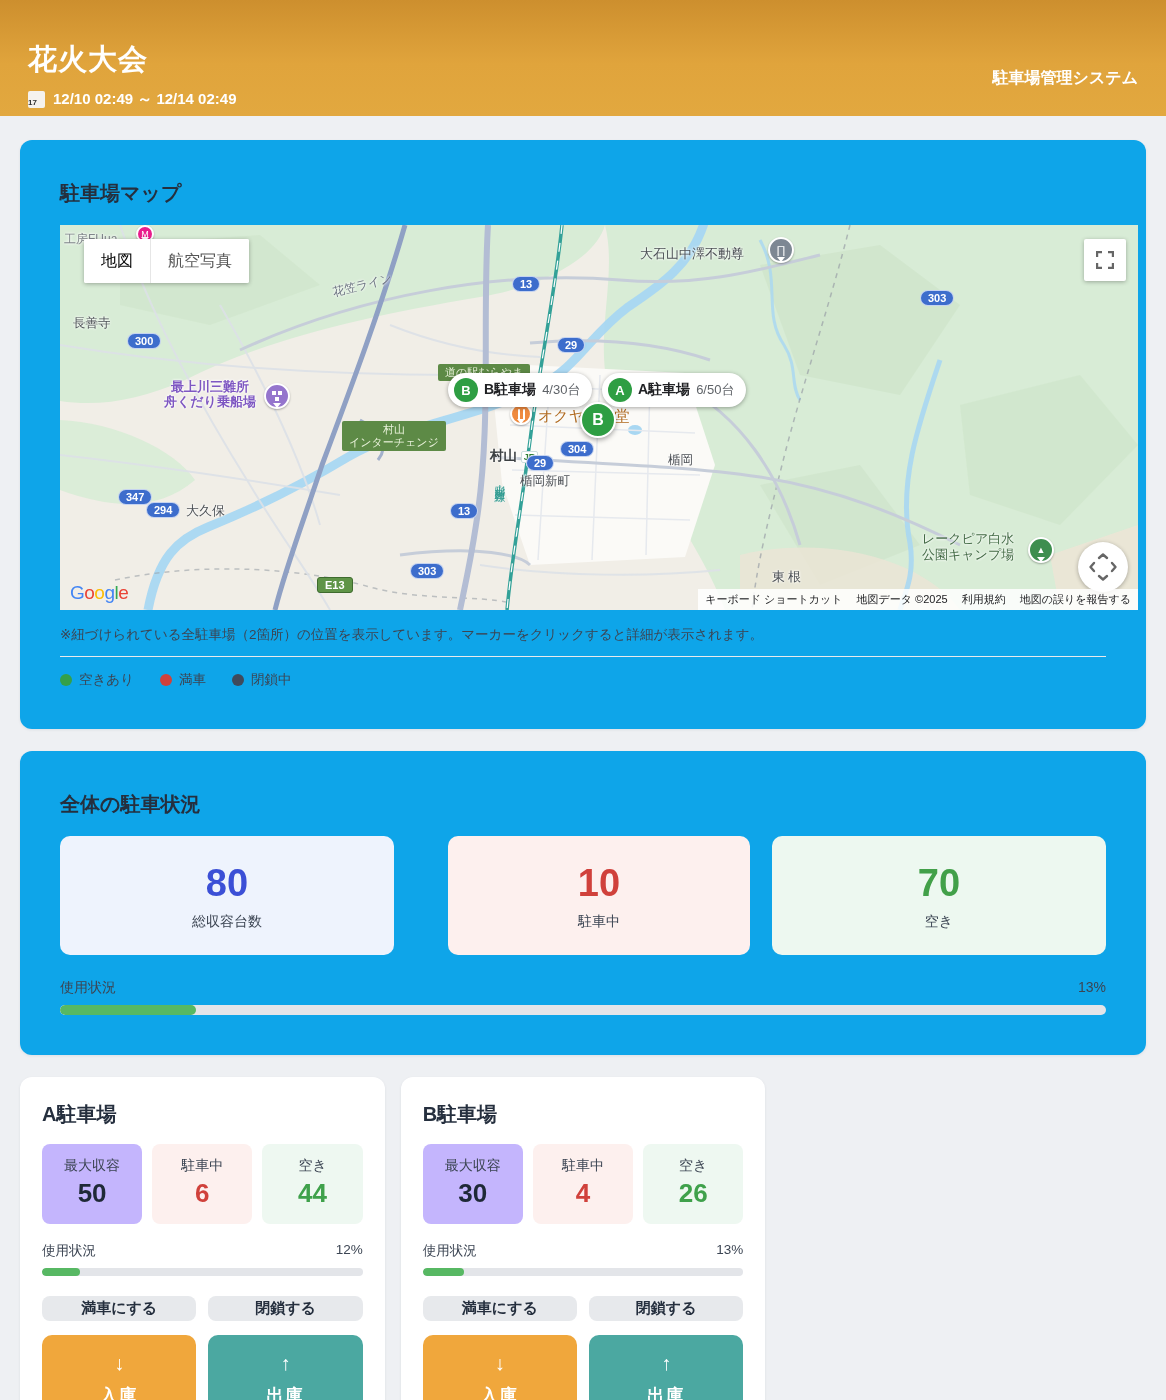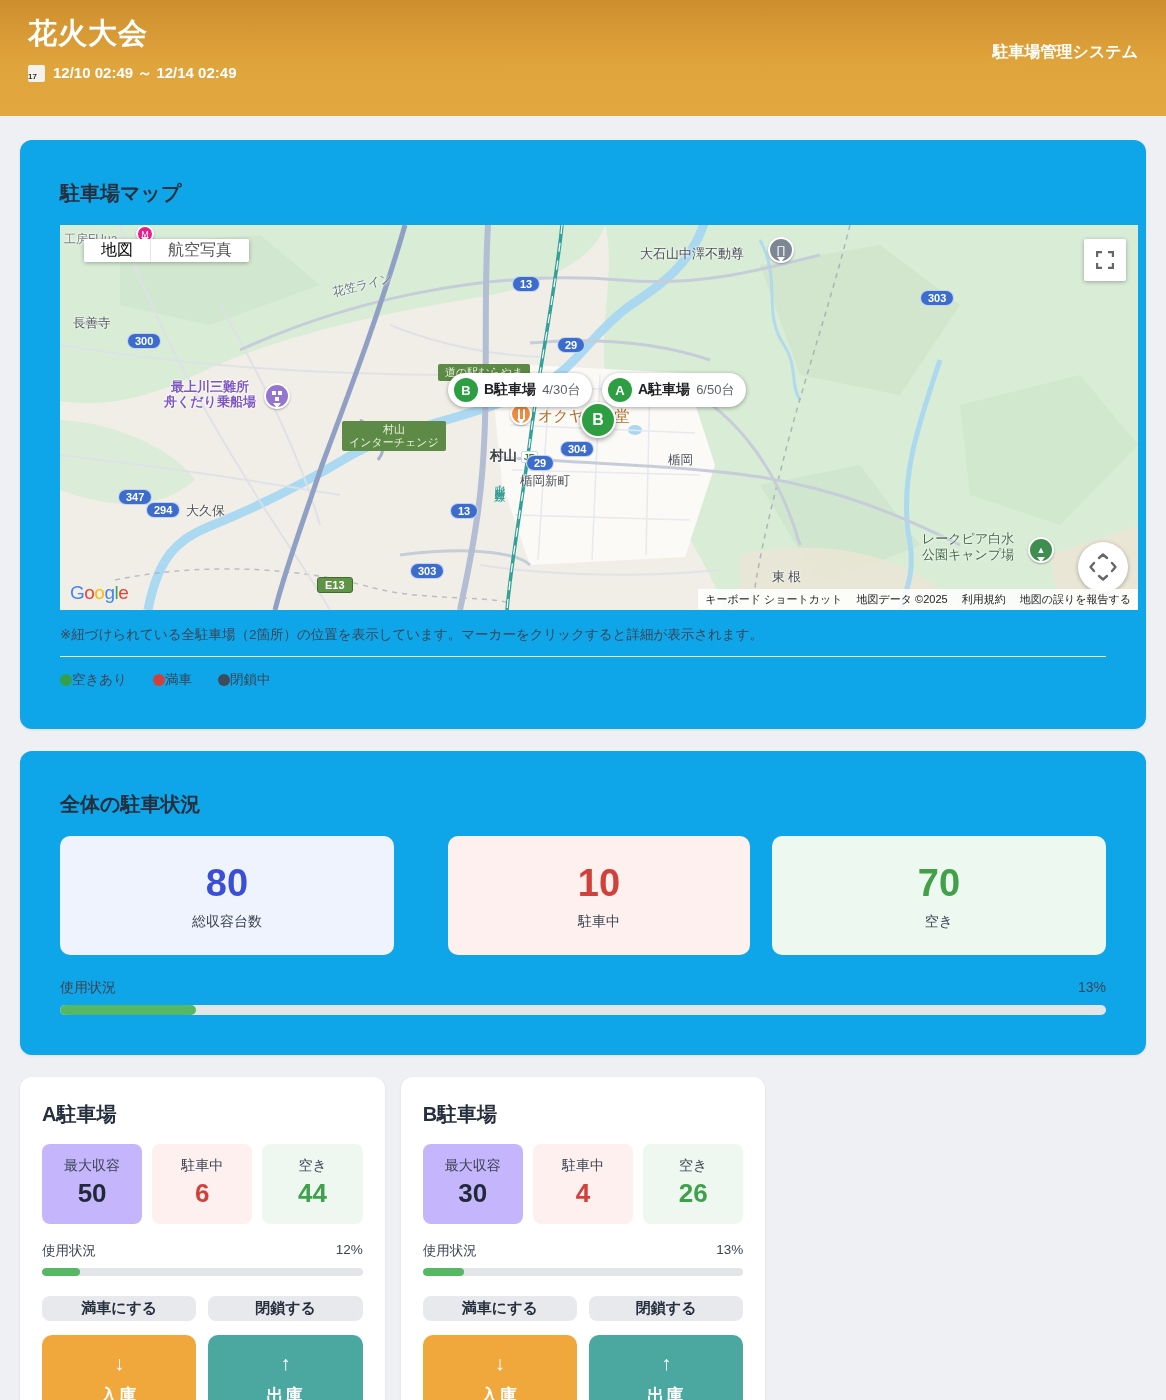--- a/index.html
+++ b/index.html
@@ -6,21 +6,21 @@
   body {
     width: 1166px;
     background: #eef0f3;
     font-family: "Liberation Sans", "DejaVu Sans", sans-serif;
     color: #252f3e;
   }
   
   .app-header {
     height: 116px;
     background: linear-gradient(180deg, #cd8f2e 0%, #e0a43c 55%, #e2a83f 100%);
-    padding: 14px 28px 0 28px;
+    padding: 40px 28px 0 28px;
     display: flex;
     justify-content: space-between;
   }
   .app-header h1 { color:#fff; font-size: 29px; font-weight: bold; letter-spacing: 1px; }
   .date-row { display:flex; align-items:center; gap:8px; margin-top:10px; color:#fff; font-size:15px; font-weight:600; }
   .cal-icon { width:17px; height:17px; background:#f5f2ee; border-radius:2px; position:relative; overflow:hidden; flex:0 0 auto; }
   .cal-icon .cal-top { height:5px; background:#b5443c; }
   .cal-icon .cal-day { font-size:8px; font-weight:bold; color:#333; text-align:center; line-height:11px; }
   .app-name { color:#fff; font-size:16px; font-weight:bold; margin-top:28px; }
 
@@ -41,33 +41,33 @@
   .shield { position:absolute; background:#3d6dcc; color:#fff; font-size:11px; font-weight:bold; padding:1px 7px; border-radius:8px; border:1px solid rgba(255,255,255,.7); white-space:nowrap; }
   .shield.green { background:#5f9447; border:1px solid #3e6b2e; border-radius:3px; }
   .poi { position:absolute; border-radius:50%; border:2px solid #fff; display:flex; align-items:center; justify-content:center; color:#fff; box-shadow:0 1px 2px rgba(0,0,0,.3); }
   .poi::after { content:""; position:absolute; bottom:-5px; left:50%; transform:translateX(-50%); border:4px solid transparent; border-top:5px solid #fff; }
   .vert-label { position:absolute; writing-mode:vertical-rl; color:#2f9a8f; font-size:11px; letter-spacing:2px; text-shadow:0 0 3px #fff; }
   .map-pill { position:absolute; display:flex; align-items:center; gap:6px; background:#fff; border-radius:18px; padding:5px 12px 5px 6px; box-shadow:0 1px 4px rgba(0,0,0,.35); cursor:pointer; }
   .map-pill .pletter { width:24px; height:24px; border-radius:50%; background:#2e9e43; color:#fff; font-size:13px; font-weight:bold; display:flex; align-items:center; justify-content:center; }
   .map-pill .pname { font-size:14px; font-weight:bold; color:#202124; }
   .map-pill .pcount { font-size:13px; color:#5f6368; }
   .big-marker { position:absolute; width:36px; height:36px; border-radius:50%; background:#2e9e43; border:2px solid #fff; color:#fff; font-weight:bold; font-size:16px; display:flex; align-items:center; justify-content:center; box-shadow:0 2px 5px rgba(0,0,0,.35); cursor:pointer; }
-  .map-type-ctl { position:absolute; top:14px; left:24px; display:flex; background:#fff; height:23px; box-shadow:0 1px 4px rgba(0,0,0,.3); border-radius:2px; overflow:hidden; }
+  .map-type-ctl { position:absolute; top:14px; left:24px; display:flex; background:#fff; height:44px; box-shadow:0 1px 4px rgba(0,0,0,.3); border-radius:2px; overflow:hidden; }
   .map-type-ctl button { border:none; background:#fff; font-family:inherit; font-size:16px; padding:0 17px; cursor:pointer; }
   .map-type-ctl .sel { color:#000; font-weight:500; }
   .map-type-ctl .unsel { color:#565656; border-left:1px solid #e6e6e6; }
   .fullscreen-btn { position:absolute; top:14px; right:12px; width:42px; height:42px; background:#fff; border:none; border-radius:2px; box-shadow:0 1px 4px rgba(0,0,0,.3); cursor:pointer; display:flex; align-items:center; justify-content:center; }
   .pan-ctl { position:absolute; right:10px; bottom:18px; width:50px; height:50px; border-radius:50%; background:#fff; box-shadow:0 1px 4px rgba(0,0,0,.3); cursor:pointer; display:flex; align-items:center; justify-content:center; }
   .gmap-logo { position:absolute; left:10px; bottom:6px; font-size:19px; font-weight:500; letter-spacing:-.5px; }
   .attrib { position:absolute; right:0; bottom:0; display:flex; font-size:11px; color:#202124; }
   .attrib span { background:rgba(255,255,255,.85); padding:3px 7px; white-space:nowrap; cursor:pointer; }
   .map-note { font-size:13.5px; color:#3c4553; margin:16px 0 12px 0; }
   .map-divider { border:none; border-top:1px solid #e8eaed; margin-bottom:14px; }
   .legend { display:flex; gap:26px; }
-  .legend-item { display:flex; align-items:center; font-size:13.5px; color:#3c4553; }
+  .legend-item { display:flex; align-items:center; gap:7px; font-size:13.5px; color:#3c4553; }
   .legend-dot { width:12px; height:12px; border-radius:50%; }
 
   
   .stat-grid { display:grid; grid-template-columns:repeat(3,1fr); gap:22px; }
   .stat-box { border-radius:10px; text-align:center; padding:26px 0 24px 0; }
   .stat-box .num { font-size:38px; font-weight:bold; }
   .stat-box .lbl { font-size:14px; color:#3c4553; margin-top:8px; }
   .stat-box.blue { background:#eef3fd; } .stat-box.blue .num { color:#3b4fd6; }
   .stat-box.red { background:#fdf0ee;margin-left:32px; } .stat-box.red .num { color:#d0413b; }
   .stat-box.green { background:#edf8f0; } .stat-box.green .num { color:#42a049; }

